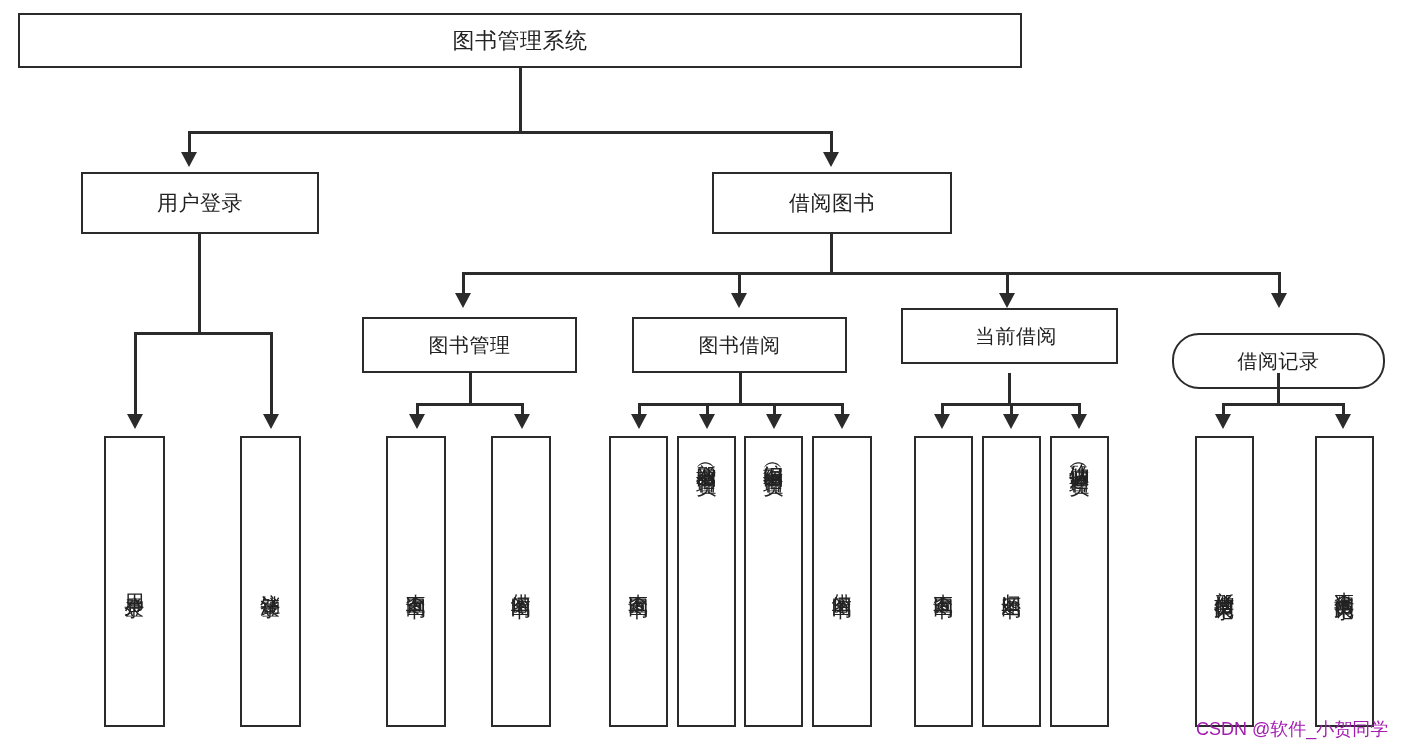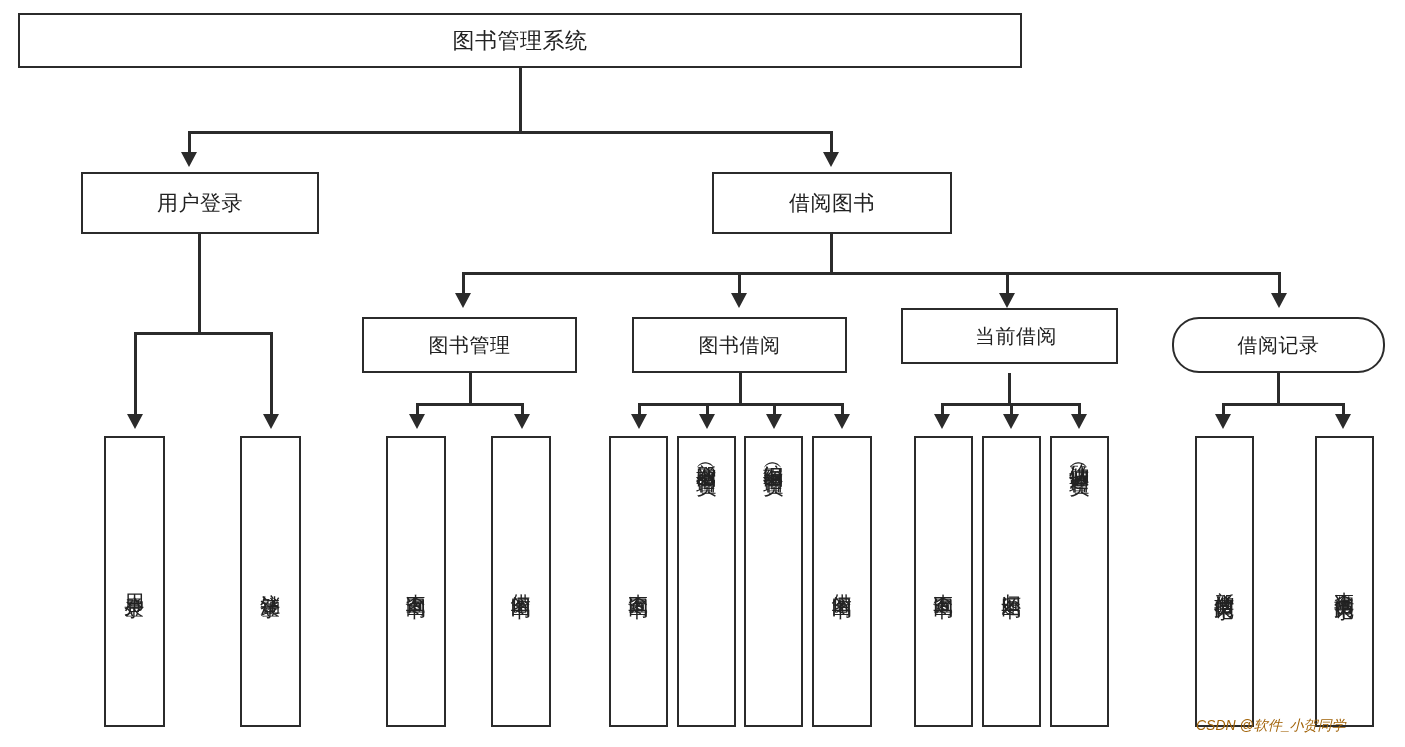--- a/index.html
+++ b/index.html
@@ -73,25 +73,24 @@
     width: 0;
     height: 0;
     border-left: 8px solid transparent;
     border-right: 8px solid transparent;
     border-top: 15px solid #2b2b2b;
   }
 
   
   #watermark {
     position: absolute;
-    font-size: 14px;
-    color: #a16207;
+    font-size: 18px;
+    color: #a21caf;
     white-space: nowrap;
     user-select: none;
-    font-style: italic;
   }
 </style>
 </head>
 <body>
 
 <div id="canvas">
 
   <div class="node root" style="left:18px; top:13px; width:1004px; height:55px;">
     <span class="label">图书管理系统</span>
   </div>
@@ -134,21 +133,21 @@
 
   <div class="node level3" style="left:362px; top:317px; width:215px; height:56px;">
     <span class="label">图书管理</span>
   </div>
   <div class="node level3" style="left:632px; top:317px; width:215px; height:56px;">
     <span class="label">图书借阅</span>
   </div>
   <div class="node level3" style="left:901px; top:308px; width:217px; height:56px;padding-left:13px;">
     <span class="label">当前借阅</span>
   </div>
-  <div class="node level3" style="left:1172px; top:317px; width:213px; height:56px;border-radius:27px;">
+  <div class="node level3" style="left:1172px; top:333px; width:213px; height:56px;border-radius:27px;">
     <span class="label">借阅记录</span>
   </div>
 
   <div class="conn vline" style="left:469px; top:373px; height:32px;"></div>
   <div class="conn hline" style="left:416px; top:403px; width:107px;"></div>
   <div class="conn vline" style="left:416px; top:403px; height:14px;"></div>
   <div class="arrow" style="left:409px; top:414px;"></div>
   <div class="conn vline" style="left:521px; top:403px; height:14px;"></div>
   <div class="arrow" style="left:514px; top:414px;"></div>
 

